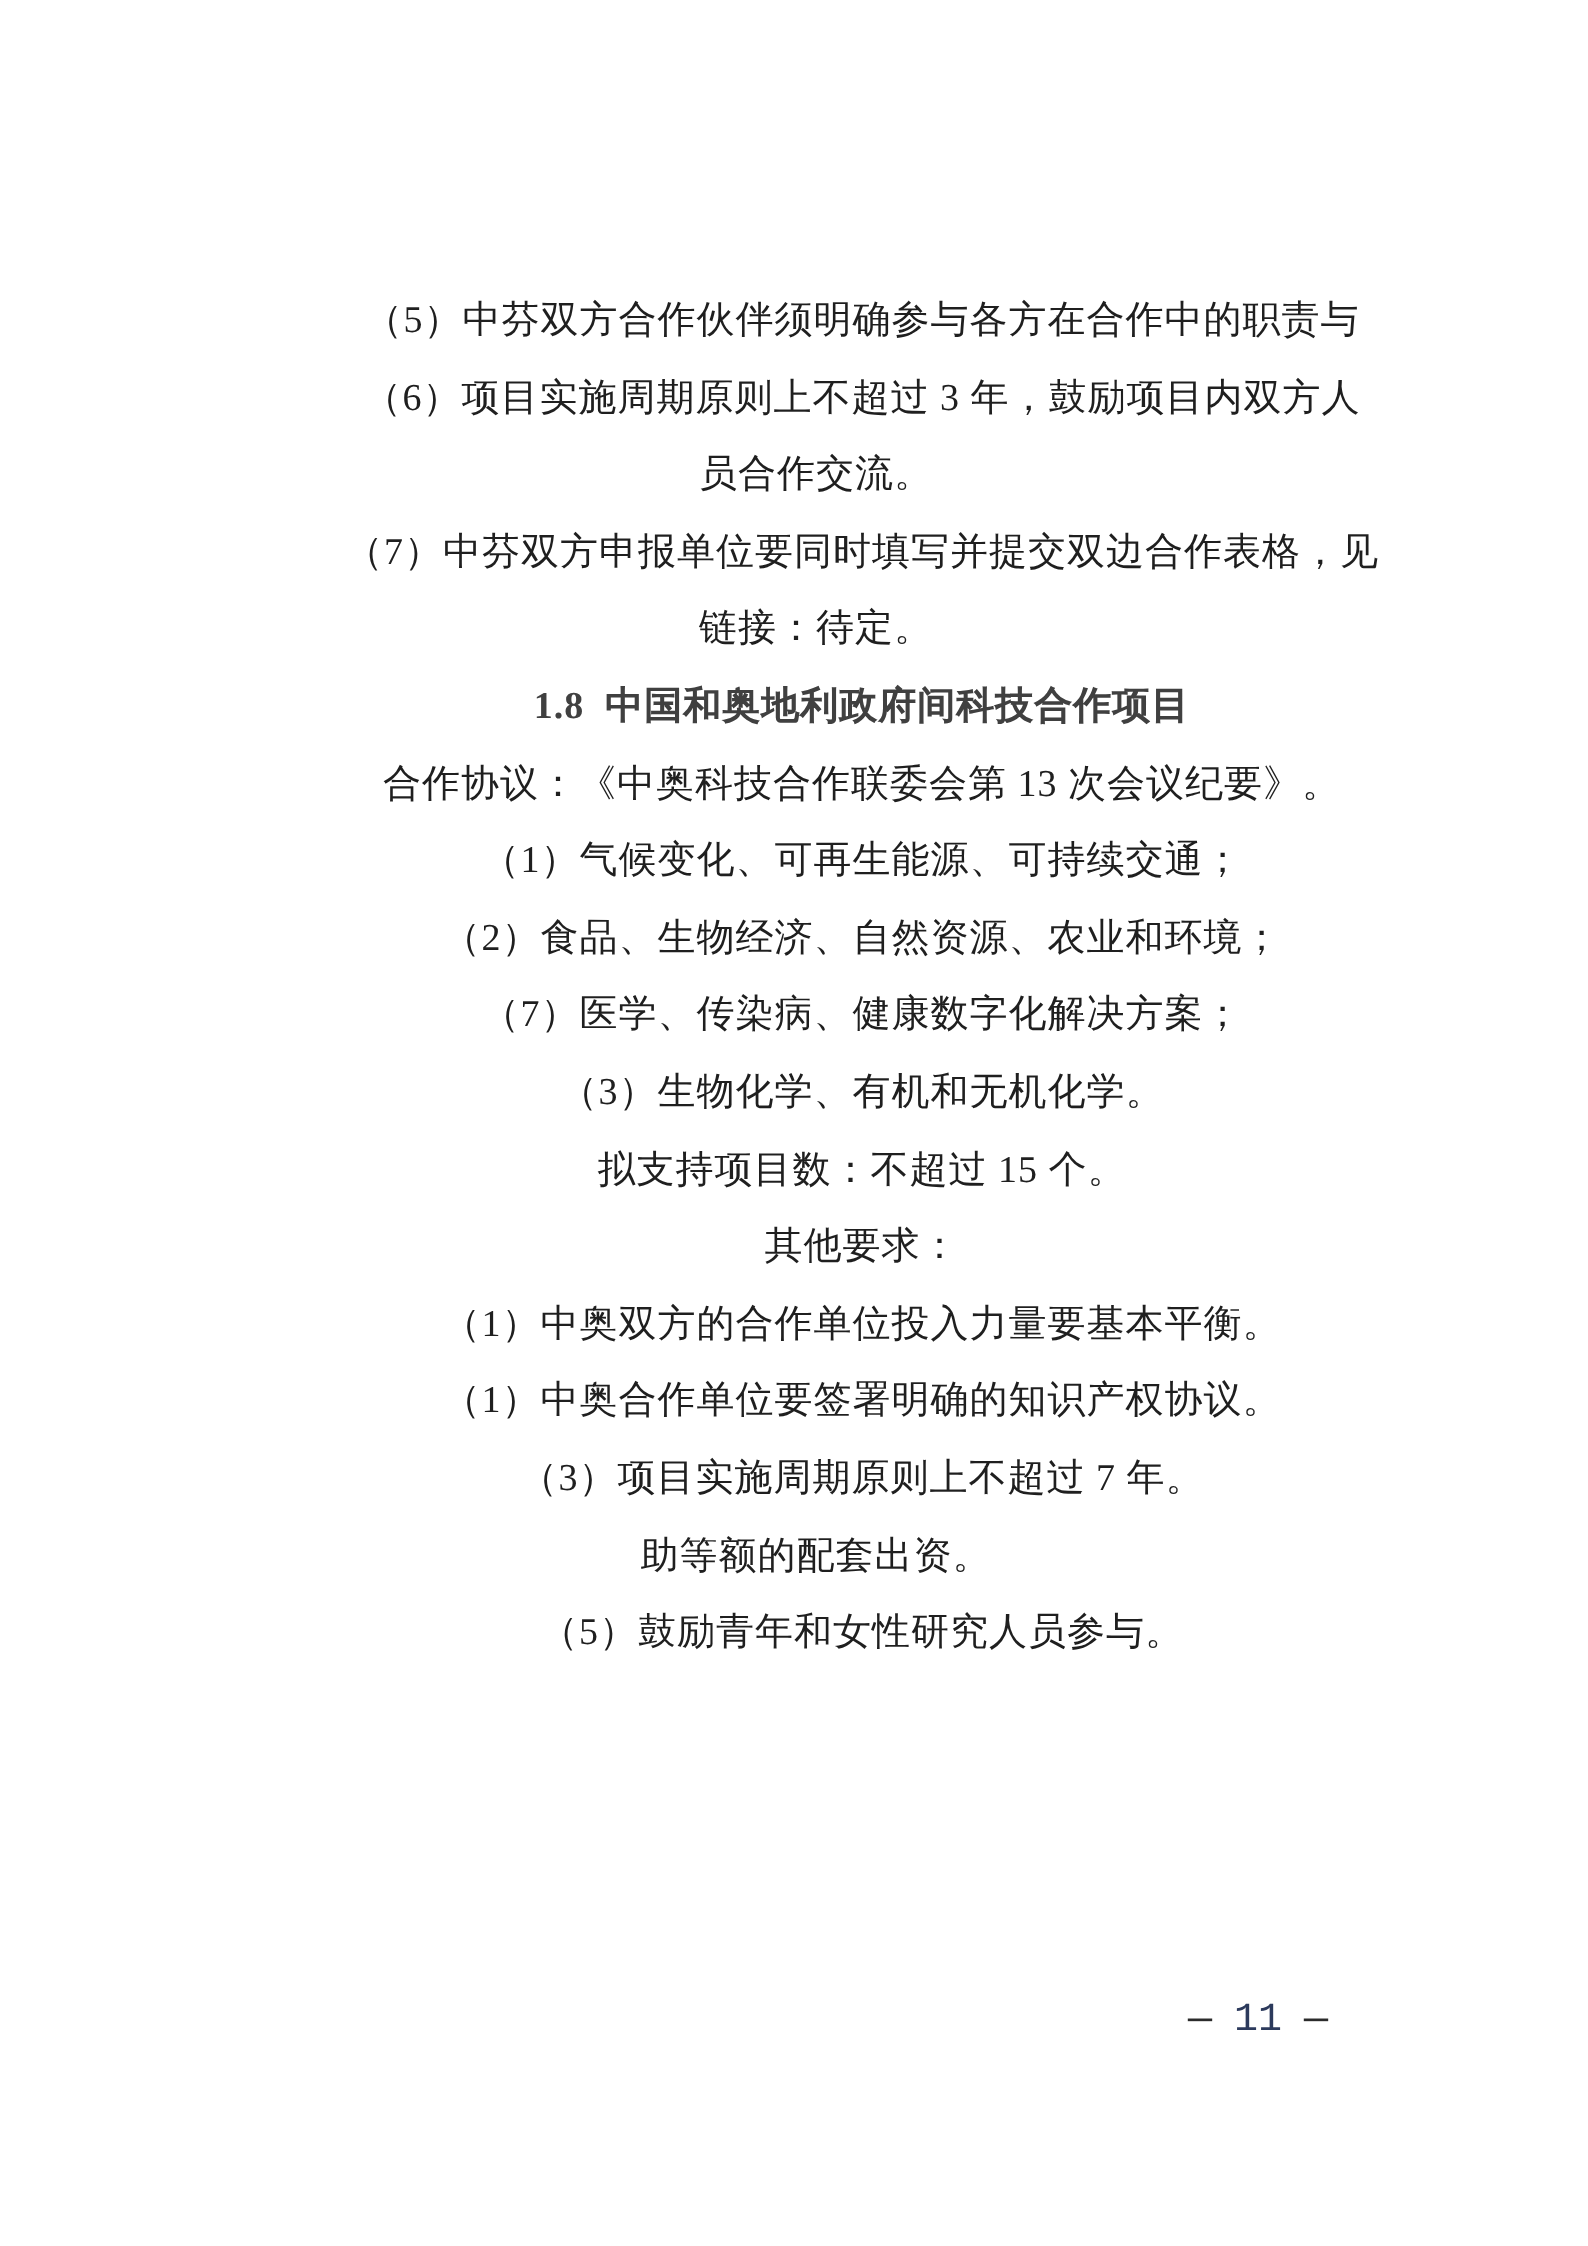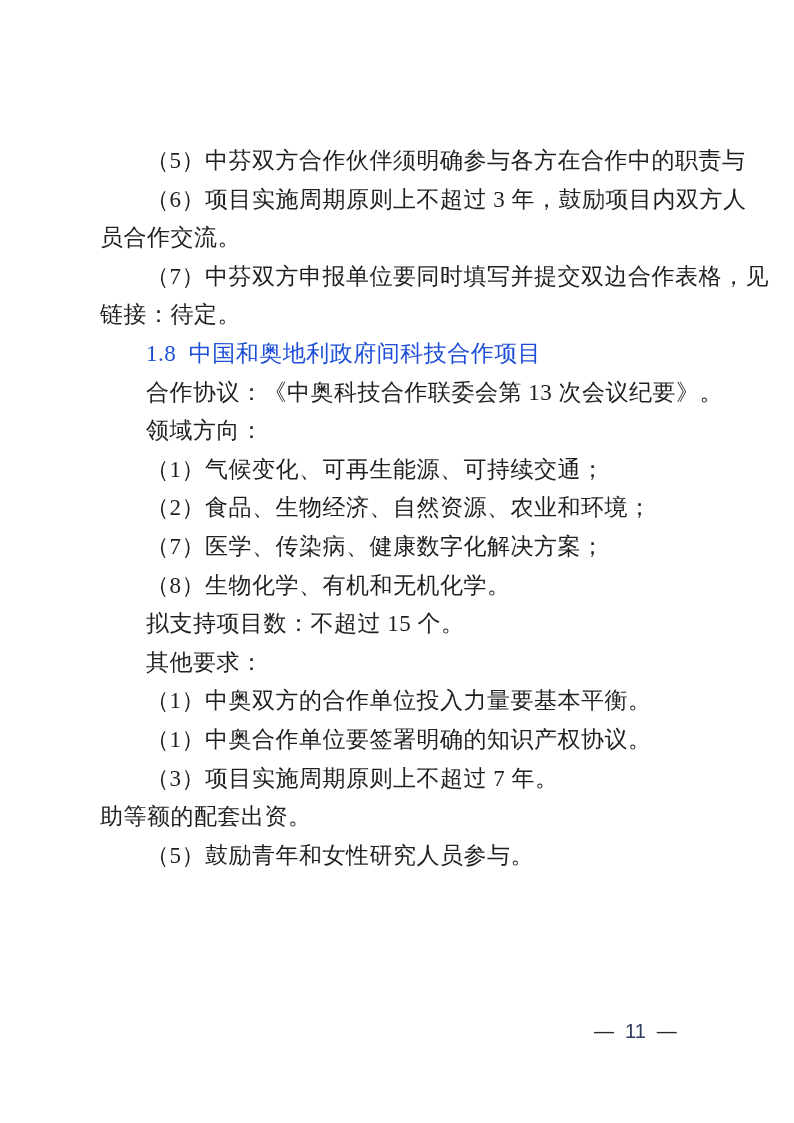--- a/index.html
+++ b/index.html
@@ -18,44 +18,42 @@
   }
   .doc {
     position: absolute;
     left: 88px;
     top: 142px;
     width: 640px;
   }
   .line {
     height: 38.6px;
     line-height: 38.6px;
-    font-size: 23px;
+    font-size: 19px;
     letter-spacing: 0.5px;
     white-space: pre;
-    text-align: left;
+    text-align: center;
     color: #1f1f1f;
-    margin-left: 12px;
   }
   .line.indent {
     text-indent: 46px;
   }
   .line.heading {
-    font-weight: normal;
-    color: #1d4ed8;
+    font-weight: bold;
+    color: #404040;
   }
   .page-num {
     position: absolute;
     top: 998px;
     left: 592px;
     font-size: 20px;
     line-height: 26px;
     white-space: pre;
     color: #2b2b2b;
-    font-family: Liberation Sans, sans-serif;
-    margin-top: 20px;
+    font-family: Liberation Mono, monospace;
   }
   .page-num .dash {
     color: #2b2b2b;
     padding: 0 2px;
   }
   .page-num .num {
     color: #2c3a5c;
     padding: 0 9px;
   }
 </style>
@@ -65,25 +63,24 @@
 <div class="page">
 
   <div class="doc">
       <div class="line indent">（5）中芬双方合作伙伴须明确参与各方在合作中的职责与</div>
       <div class="line indent">（6）项目实施周期原则上不超过 3 年，鼓励项目内双方人</div>
       <div class="line">员合作交流。</div>
       <div class="line indent">（7）中芬双方申报单位要同时填写并提交双边合作表格，见</div>
       <div class="line">链接：待定。</div>
       <div class="line indent heading">1.8  中国和奥地利政府间科技合作项目</div>
       <div class="line indent">合作协议：《中奥科技合作联委会第 13 次会议纪要》。</div>
-      <div class="line indent">领域方向：</div>
       <div class="line indent">（1）气候变化、可再生能源、可持续交通；</div>
       <div class="line indent">（2）食品、生物经济、自然资源、农业和环境；</div>
       <div class="line indent">（7）医学、传染病、健康数字化解决方案；</div>
-      <div class="line indent">（8）生物化学、有机和无机化学。</div>
+      <div class="line indent">（3）生物化学、有机和无机化学。</div>
       <div class="line indent">拟支持项目数：不超过 15 个。</div>
       <div class="line indent">其他要求：</div>
       <div class="line indent">（1）中奥双方的合作单位投入力量要基本平衡。</div>
       <div class="line indent">（1）中奥合作单位要签署明确的知识产权协议。</div>
       <div class="line indent">（3）项目实施周期原则上不超过 7 年。</div>
       <div class="line">助等额的配套出资。</div>
       <div class="line indent">（5）鼓励青年和女性研究人员参与。</div>
     </div>
 
   <div class="page-num"><span class="dash">—</span><span class="num">11</span><span class="dash">—</span></div>

